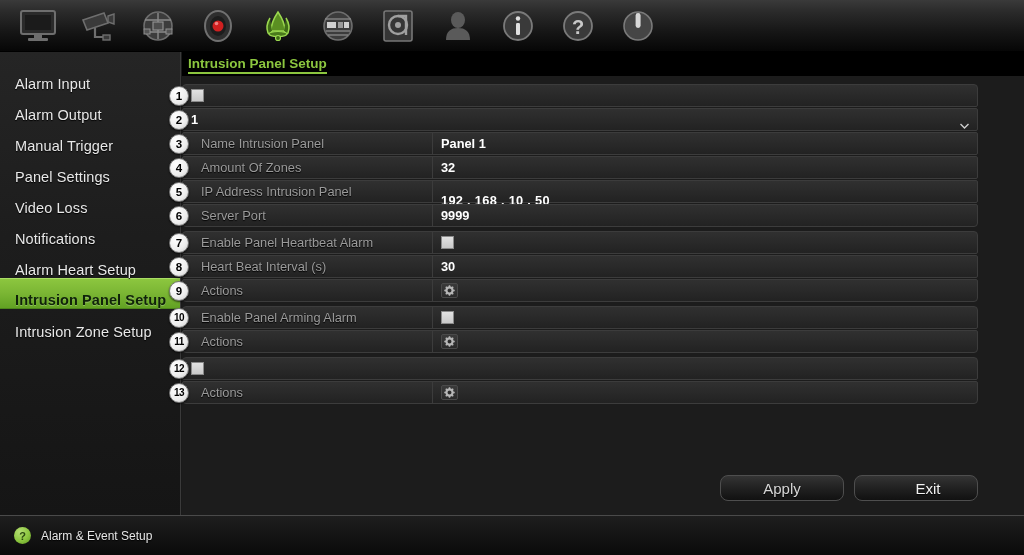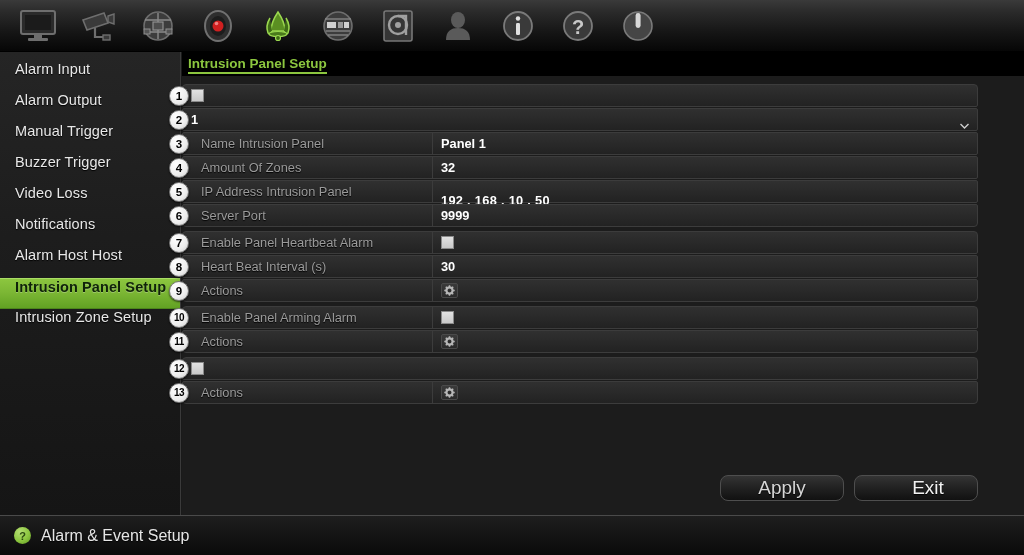--- a/index.html
+++ b/index.html
@@ -35,21 +35,21 @@
   
   .sidebar {
     position: absolute; left: 0; top: 52px;
     width: 181px; height: 463px;
     background: linear-gradient(180deg, #252525 0%, #1d1d1d 40%, #151515 100%);
     border-right: 1px solid #3a3a3a;
     padding-top: 9px;
   }
   .side-item {
     height: 31px;
-    display: flex; align-items: flex-start;
+    display: flex; align-items: flex-end;
     padding-left: 15px;
     color: #e8e8e8;
     font-size: 14.5px;
     cursor: pointer;
     letter-spacing: .1px;
     text-shadow: 0 1px 1px #000;
   }
   .side-item.active {
     background: linear-gradient(180deg, #8cc63f 0%, #7bb634 48%, #62a223 100%);
     color: #10230a;
@@ -163,21 +163,21 @@
     position: absolute;
     right: 46px; bottom: 14px;
     display: flex; gap: 10px;
   }
   .btn {
     width: 124px; height: 26px;
     background: linear-gradient(180deg, #343434 0%, #232323 45%, #111111 100%);
     border: 1px solid #4e4e4e;
     border-radius: 8px;
     color: #d6d6d6;
-    font-size: 19px;
+    font-size: 15px;
     display: flex; align-items: center; justify-content: center;
     cursor: pointer;
     text-shadow: 0 1px 1px #000;
   }
   .btn.strong { color: #f2f2f2; padding-left: 24px; }
 
   
   .statusbar {
     position: absolute; left: 0; bottom: 0;
     width: 1024px; height: 40px;
@@ -190,21 +190,21 @@
   .status-icon {
     width: 17px; height: 17px;
     border-radius: 50%;
     background: radial-gradient(circle at 35% 28%, #b4de72 0%, #8cc63f 55%, #5d9421 100%);
     color: #2b4a10;
     font-size: 11px; font-weight: bold;
     display: flex; align-items: center; justify-content: center;
   }
   .status-text {
     color: #e6e6e6;
-    font-size: 16px;
+    font-size: 12px;
     text-shadow: 0 1px 1px #000;
   }
 </style>
 </head>
 <body>
 
 <div id="app">
 
   <div class="toolbar">
 
@@ -311,30 +311,30 @@
     <div class="side-item">
       <span>Alarm Input</span>
     </div>
     <div class="side-item">
       <span>Alarm Output</span>
     </div>
     <div class="side-item">
       <span>Manual Trigger</span>
     </div>
     <div class="side-item">
-      <span>Buzzer Trigger</span>
+      <span>Panel Settings</span>
     </div>
     <div class="side-item">
       <span>Video Loss</span>
     </div>
     <div class="side-item">
       <span>Notifications</span>
     </div>
     <div class="side-item">
-      <span>Alarm Host Host</span>
+      <span>Alarm Heart Setup</span>
     </div>
     <div class="side-item active">
       <span>Intrusion Panel Setup</span>
     </div>
     <div class="side-item">
       <span>Intrusion Zone Setup</span>
     </div>
   </div>
 
   <div class="content">

